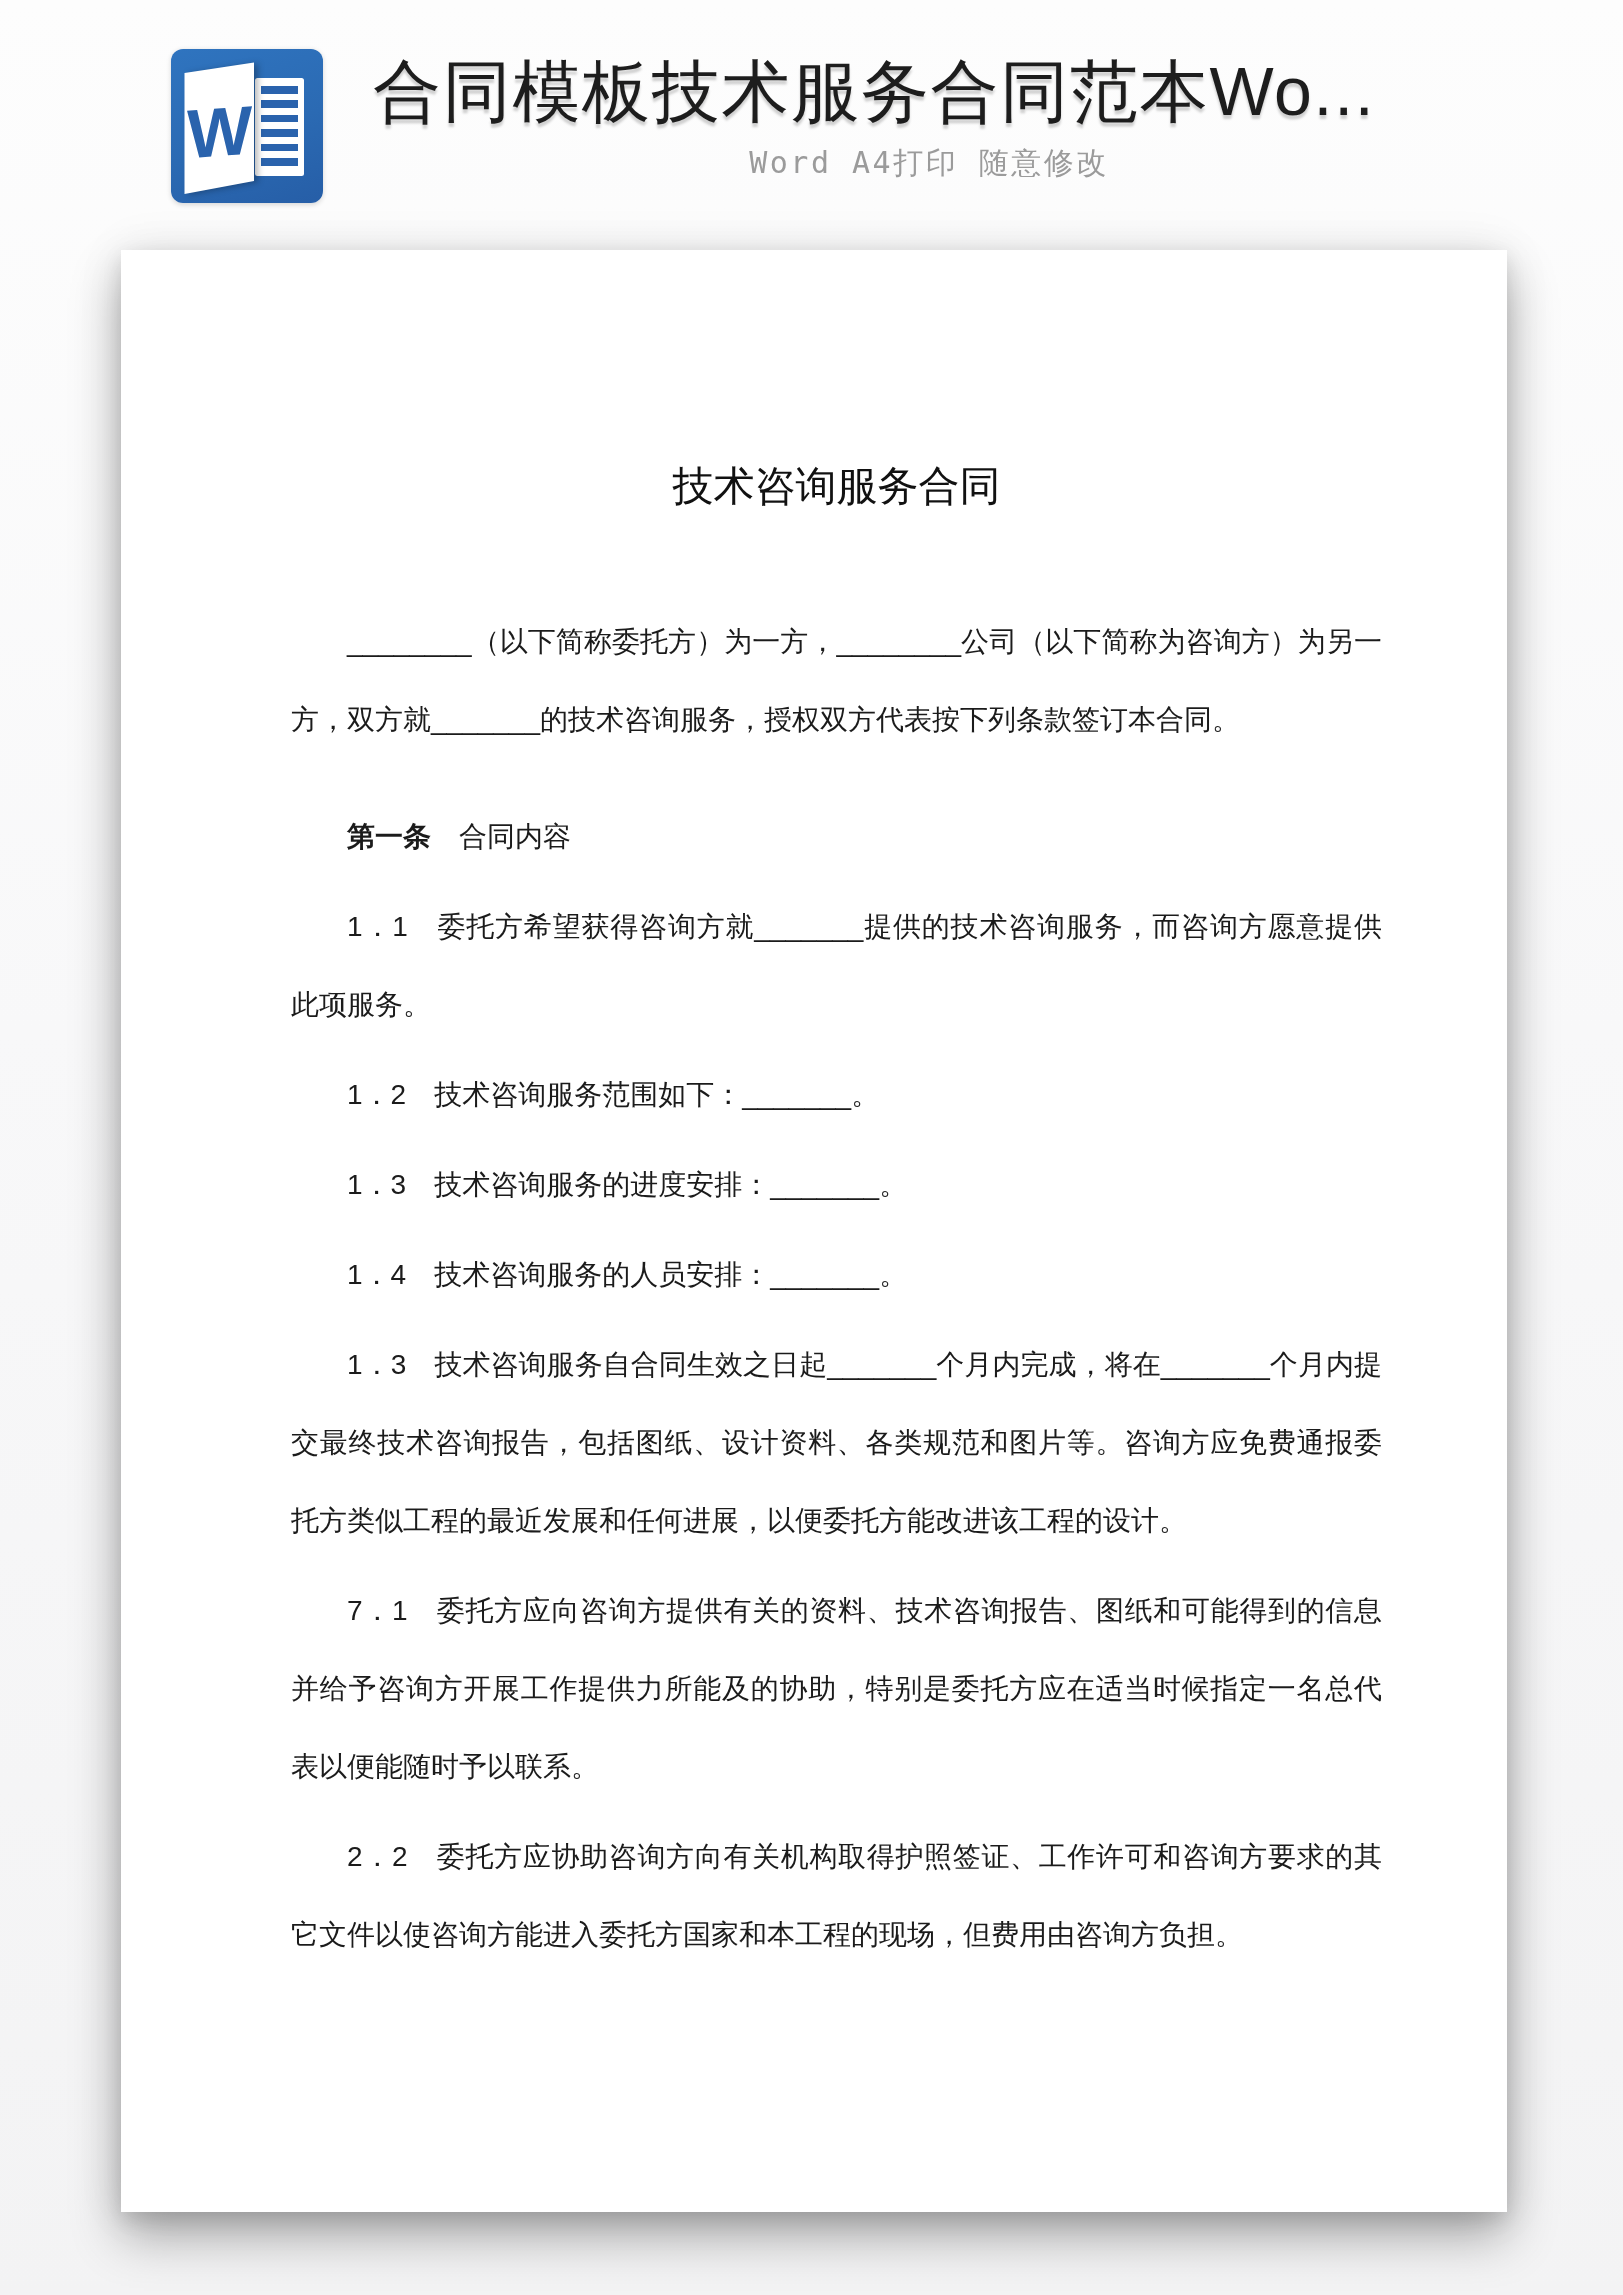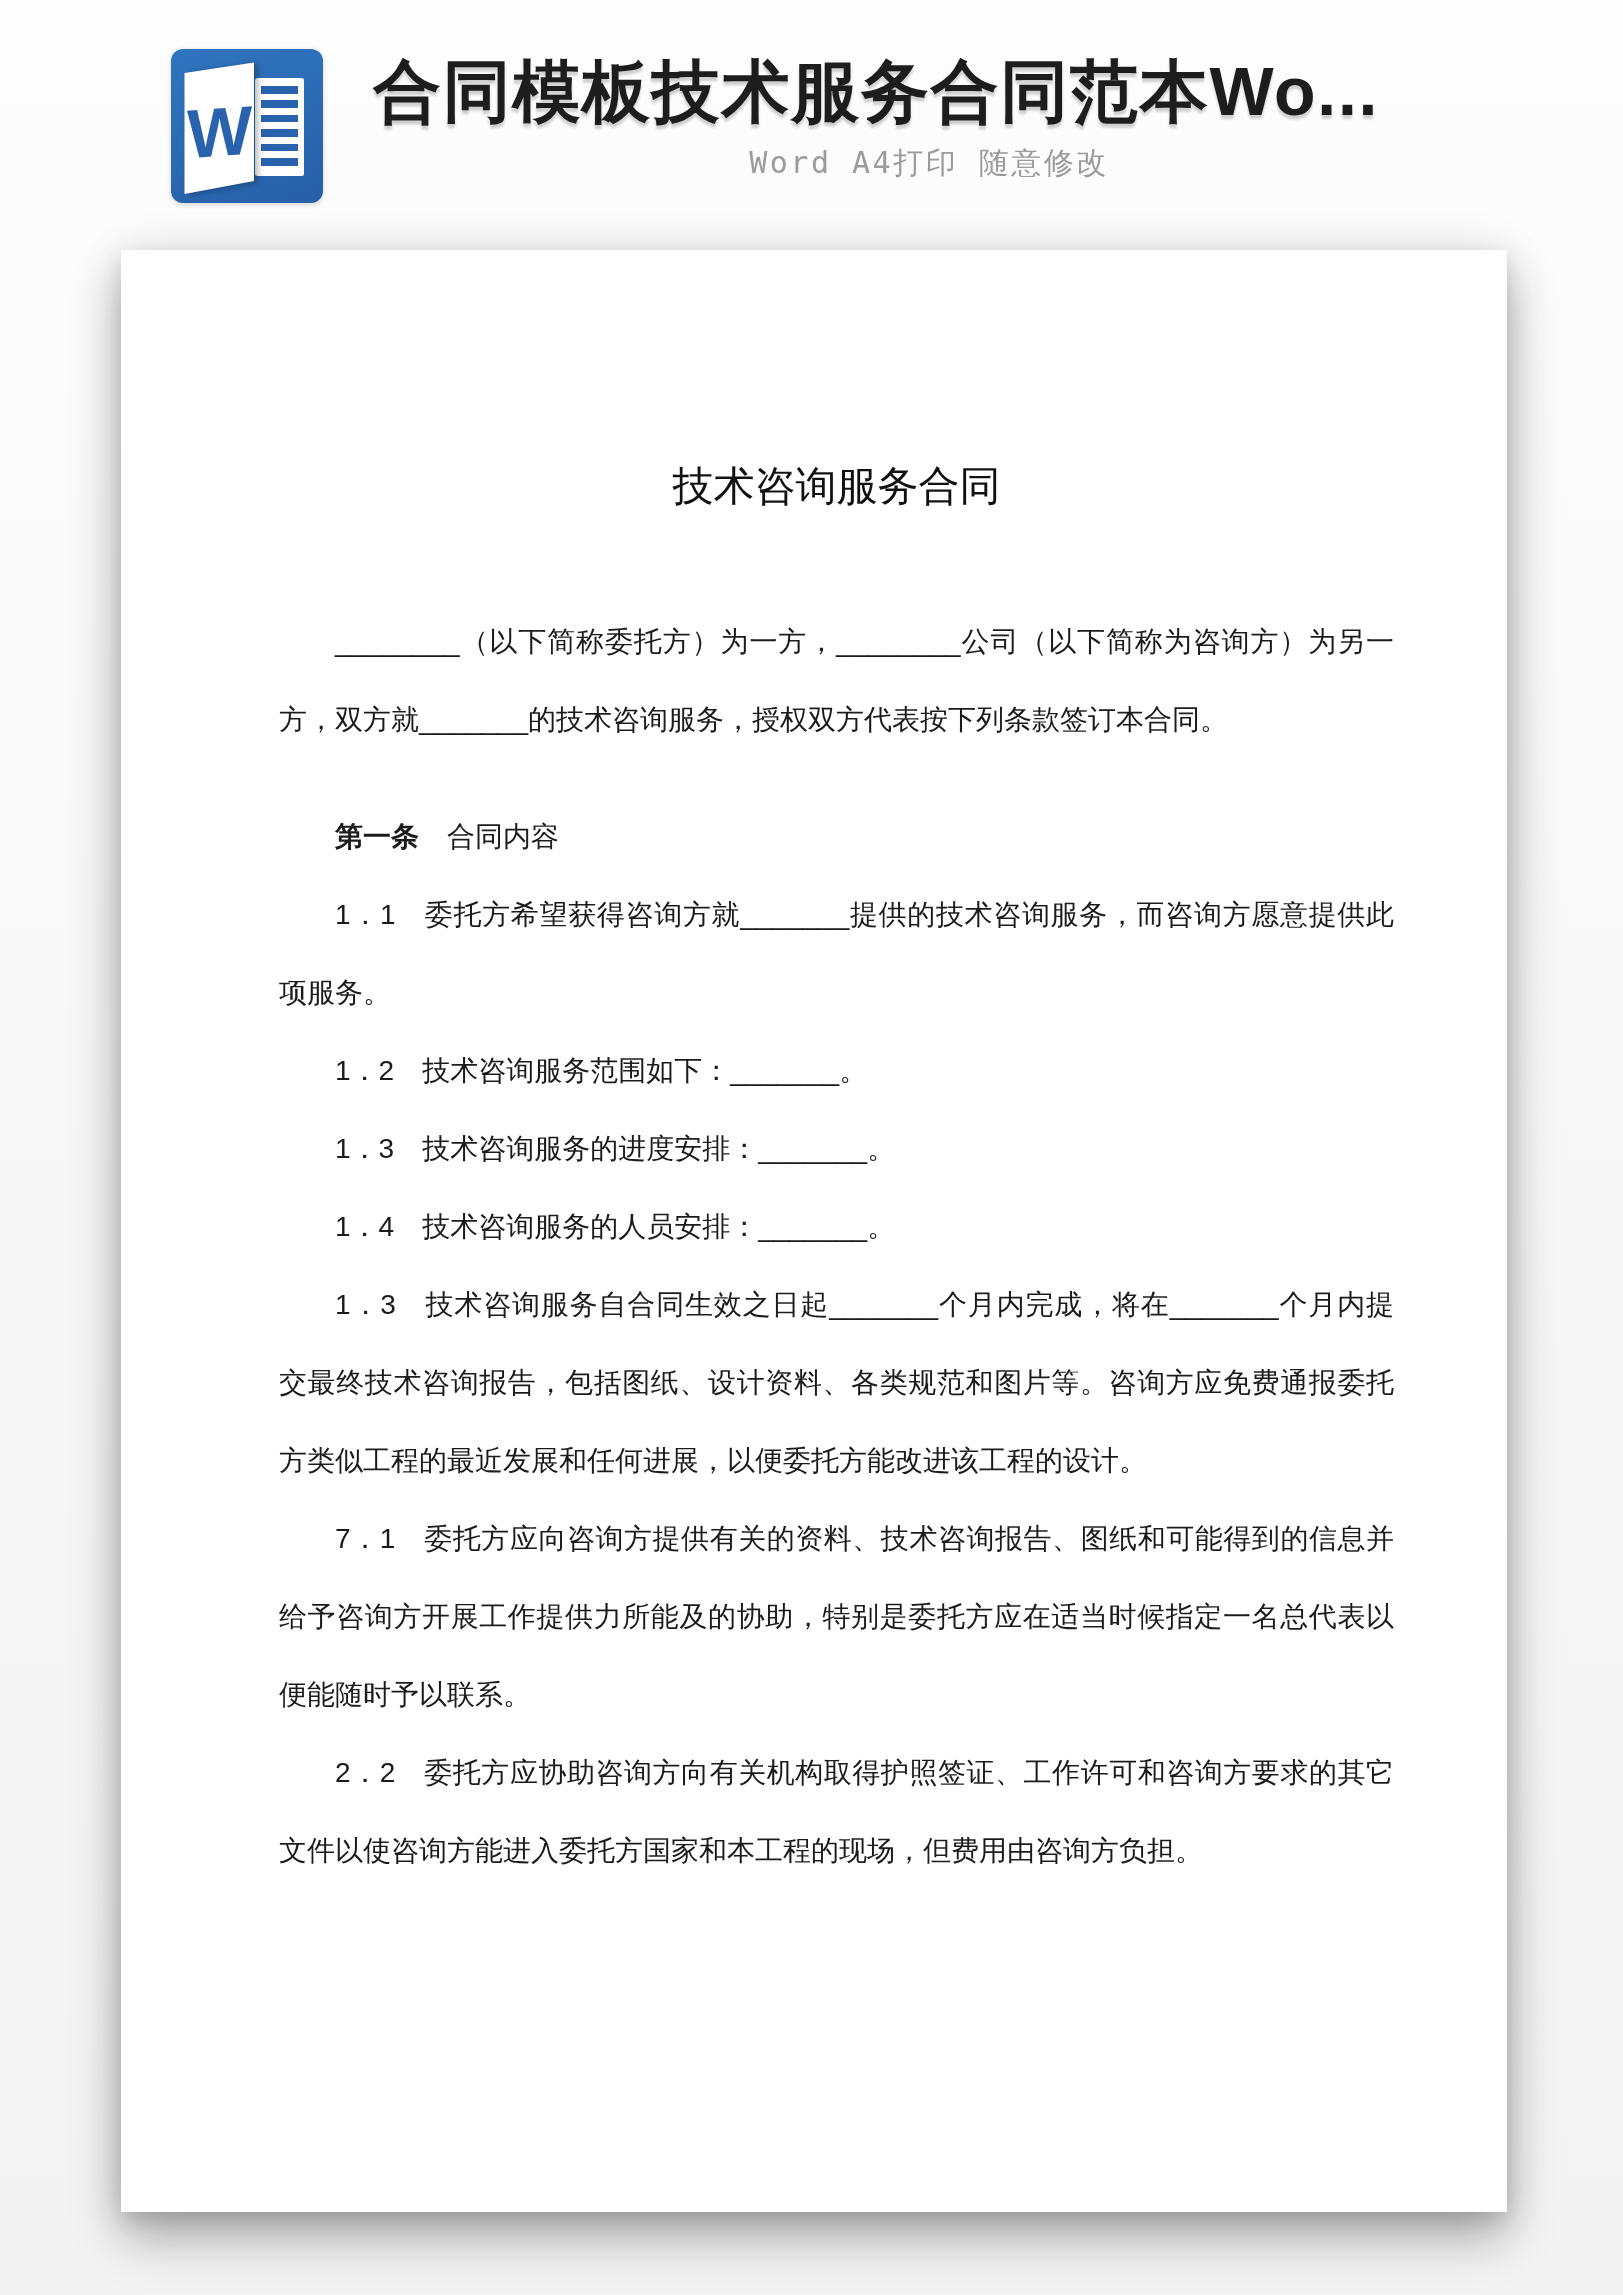--- a/index.html
+++ b/index.html
@@ -64,21 +64,21 @@
     font-family: "Liberation Sans", "DejaVu Sans", sans-serif;
   }
   .header-text {
     position: absolute;
     left: 373px; top: 51px;
     width: 1112px;
     text-align: center;
   }
   .file-title {
     font-size: 68px;
-    font-weight: 700;
+    font-weight: 400;
     line-height: 81px;
     color: #1d1d1d;
     letter-spacing: 1.7px;
     white-space: nowrap;
     overflow: hidden;
     text-shadow: 0 4.2px 2.5px rgba(0,0,0,0.18);
     text-align: left;
   }
   .file-subtitle {
     margin-top: 13.5px;
@@ -105,21 +105,21 @@
   .doc-title {
     margin: 0 0 76px 0;
     font-size: 41px;
     font-weight: 400;
     line-height: 81px;
     text-align: center;
     color: #111111;
   }
   .doc-body { color: #1b1b1b; }
   .doc-para {
-    margin: 0;
+    margin: 12px;
     font-size: 28px;
     line-height: 78px;
     text-indent: 2em;
     color: #1b1b1b;
     text-align: justify;
   }
   .doc-para b { font-weight: 700; }
   .doc-para.heading.h1 { margin-top: 39px; }
   .doc-para.heading.h2 { margin-top: 68px; }
 </style>

